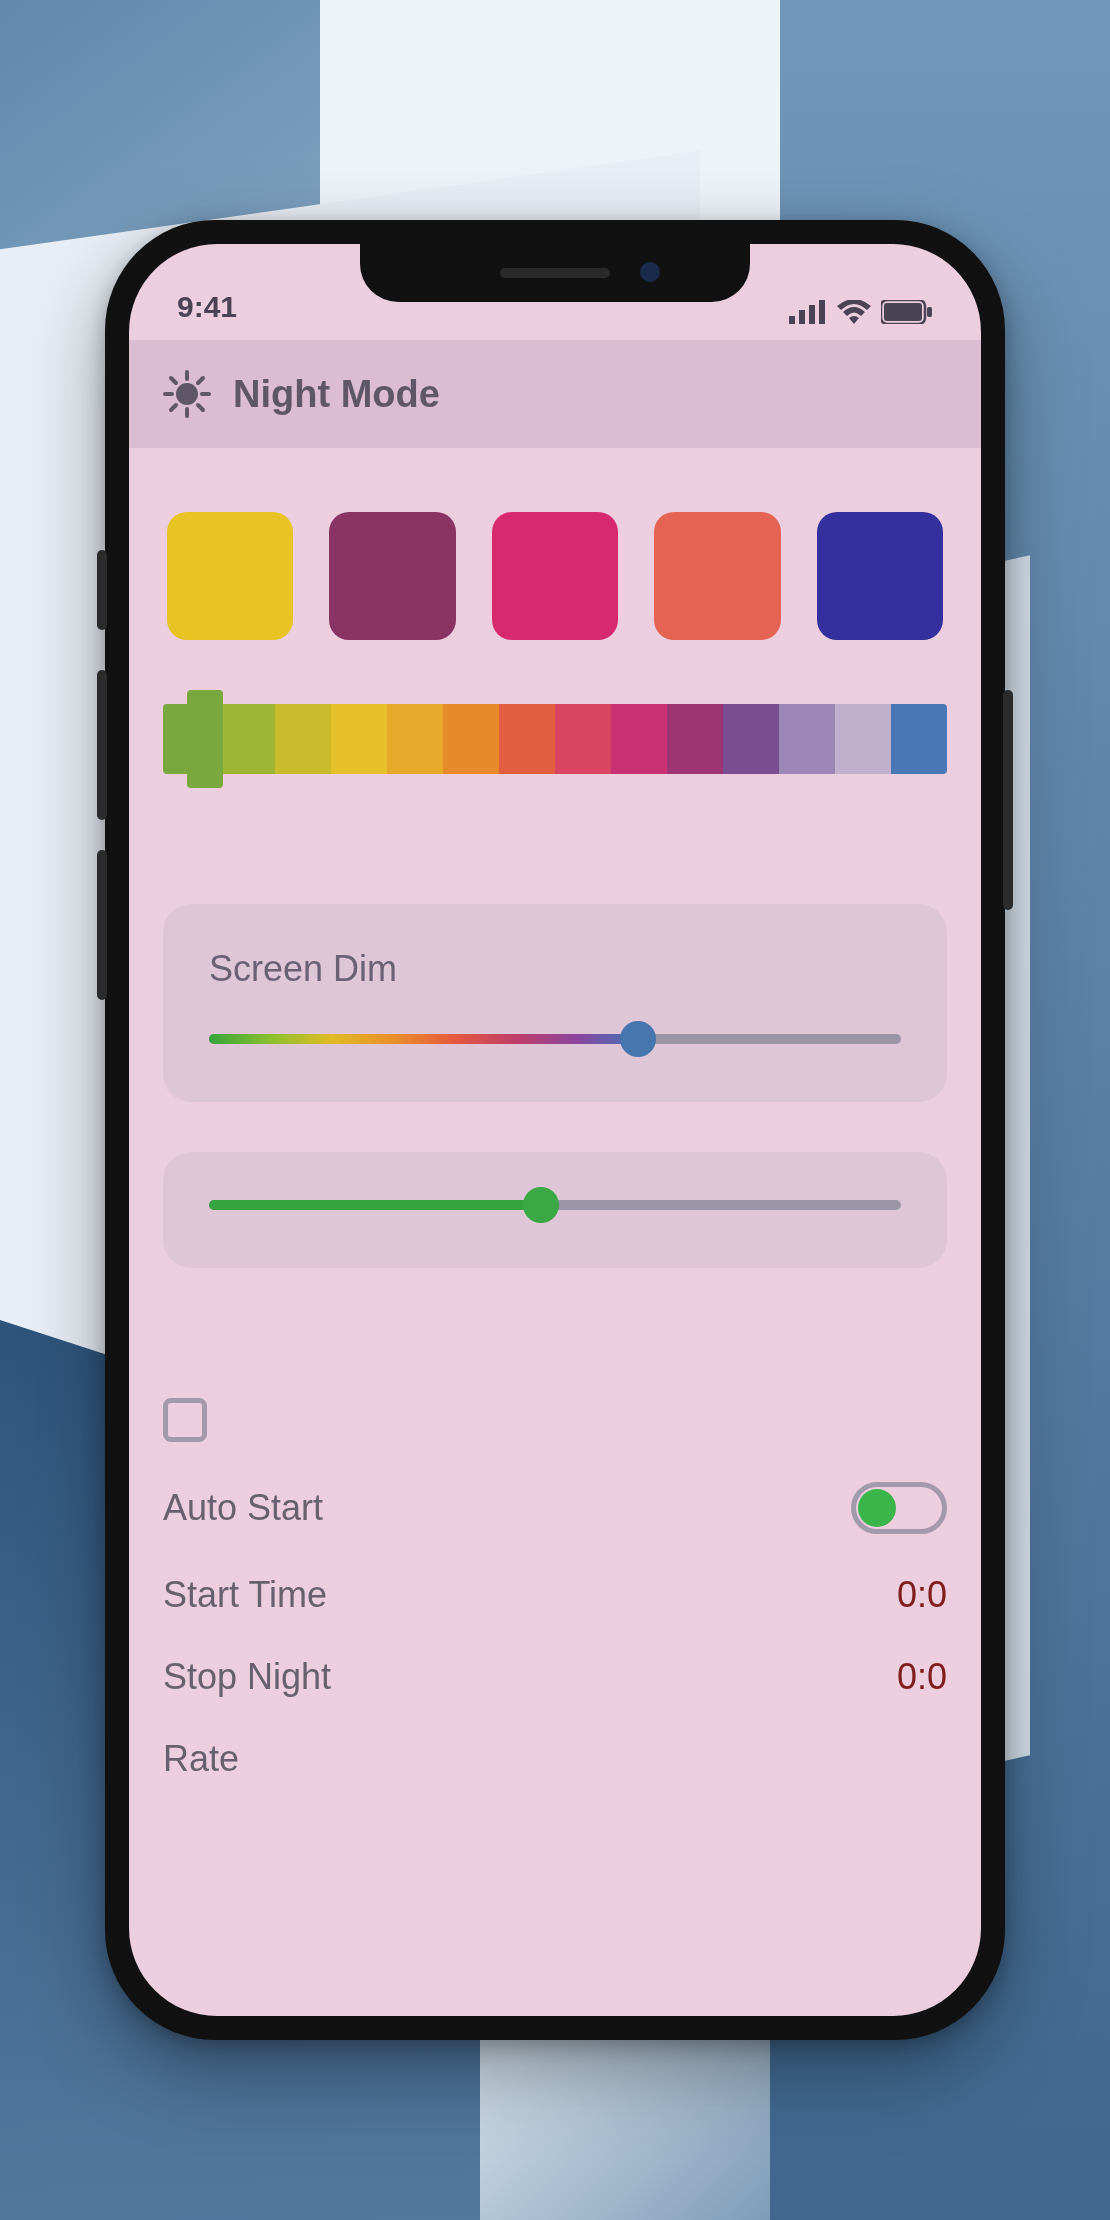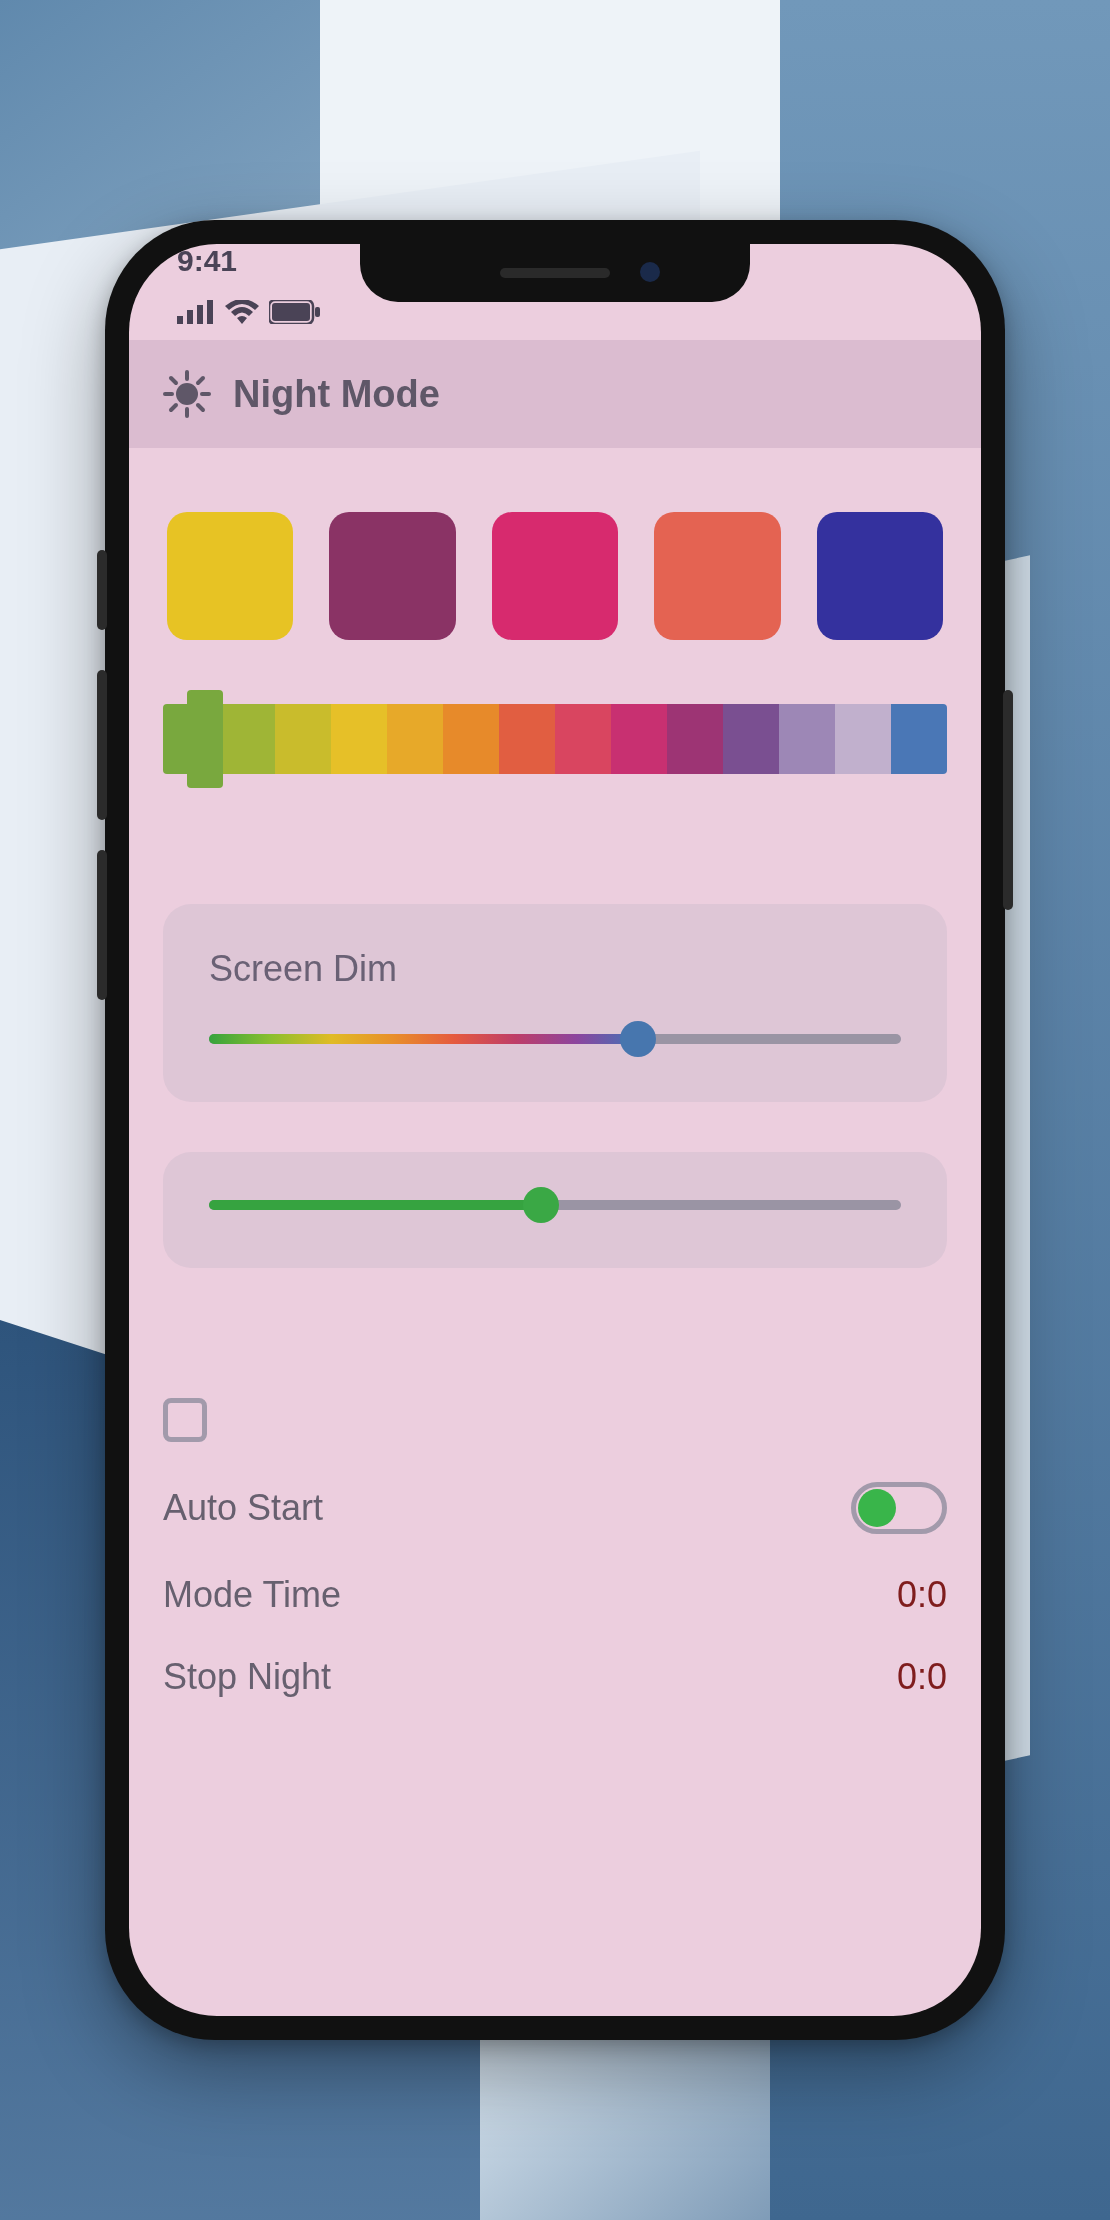--- a/index.html
+++ b/index.html
@@ -52,22 +52,22 @@
     width: 390px; height: 58px;
     background: #111; border-radius: 0 0 38px 38px;
     z-index: 50;
     display:flex; align-items:center; justify-content:center; gap:24px;
   }
   .speaker { width:110px; height:10px; background:#2a2a2a; border-radius:6px;}
   .camera { width:20px; height:20px; background:#1a2a4a; border-radius:50%; position:absolute; right:90px; top:18px;}
 
   
   .status-bar {
-    height: 90px; display:flex; justify-content:space-between;
-    padding: 0 48px 10px; color:#4a4356; font-weight:600; font-size:30px;flex-direction:column;
+    height: 90px; display:flex; align-items:flex-end; justify-content:space-between;
+    padding: 0 48px 10px; color:#4a4356; font-weight:600; font-size:30px;
   }
   .status-right { display:flex; gap:10px; align-items:center; }
   .status-right svg { display:block; }
 
   
   .app-header {
     margin-top: 6px;
     background: #dbbcd0;
     height: 108px;
     display:flex; align-items:center; gap:22px;
@@ -227,24 +227,27 @@
         <div class="row">
           <div class="checkbox"></div>
         </div>
         <div class="row">
           <span>Auto Start</span>
           <div class="toggle">
               <div class="toggle-knob"></div>
             </div>
         </div>
         <div class="row">
-          <span>Mode Time</span>
+          <span>Start Time</span>
           <span class="time-val">0:0</span>
         </div>
         <div class="row">
           <span>Stop Night</span>
           <span class="time-val">0:0</span>
         </div>
+        <div class="row">
+          <span>Rate</span>
+        </div>
       </div>
 
     </div>
   </div>
 </div>
 
 </body></html>

